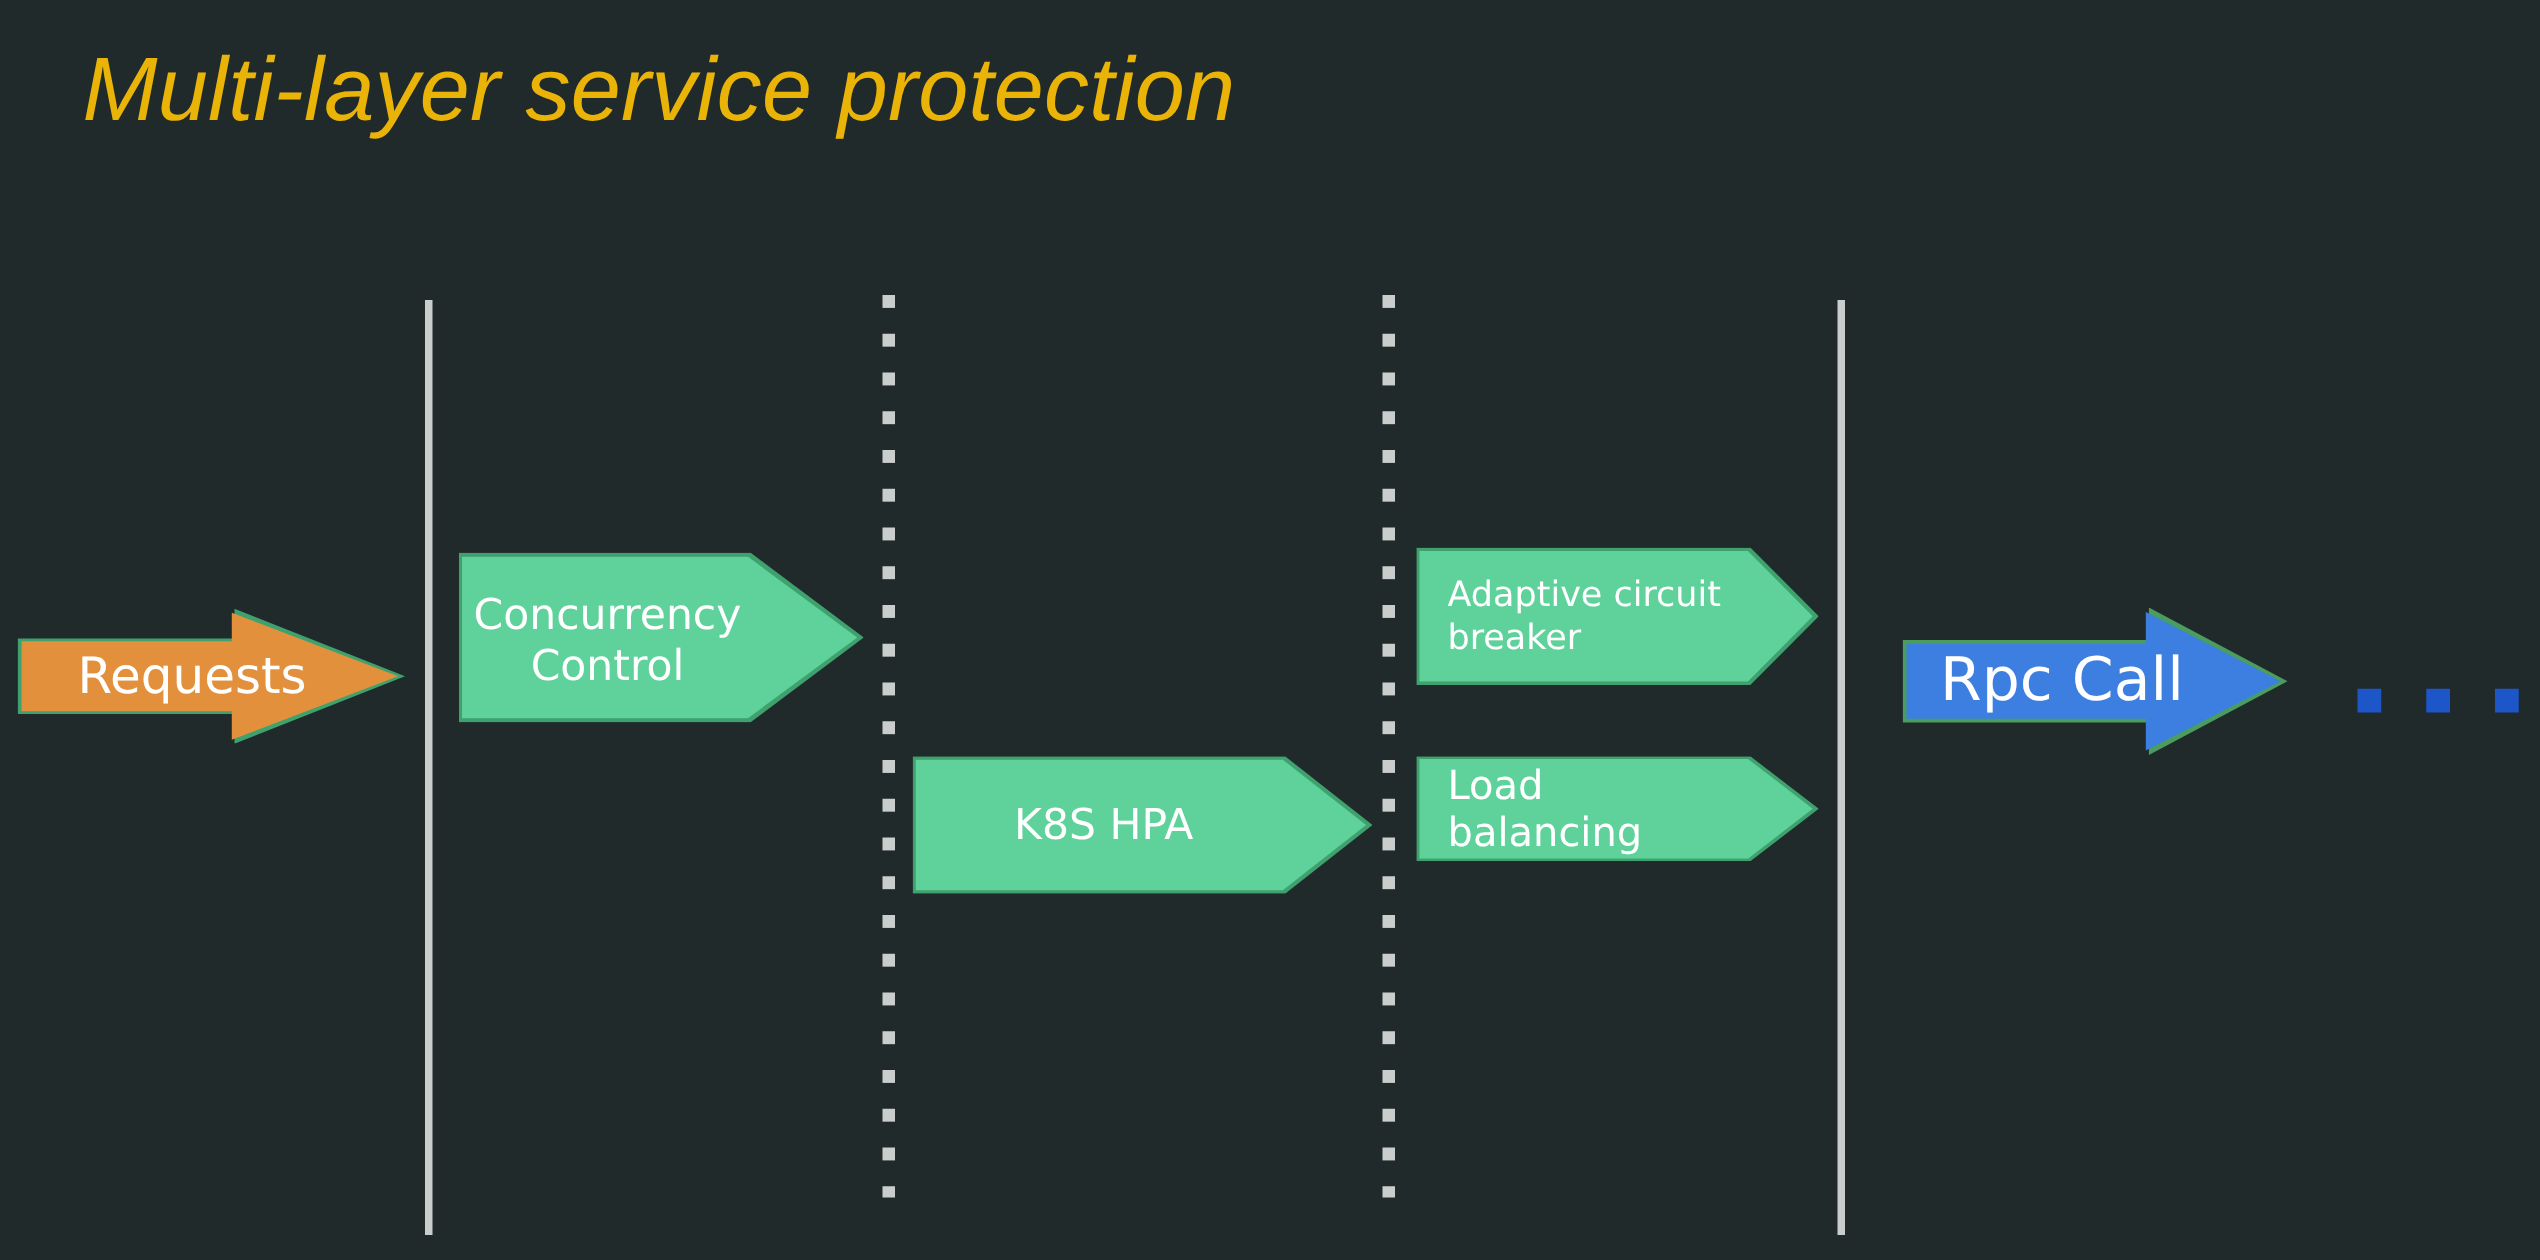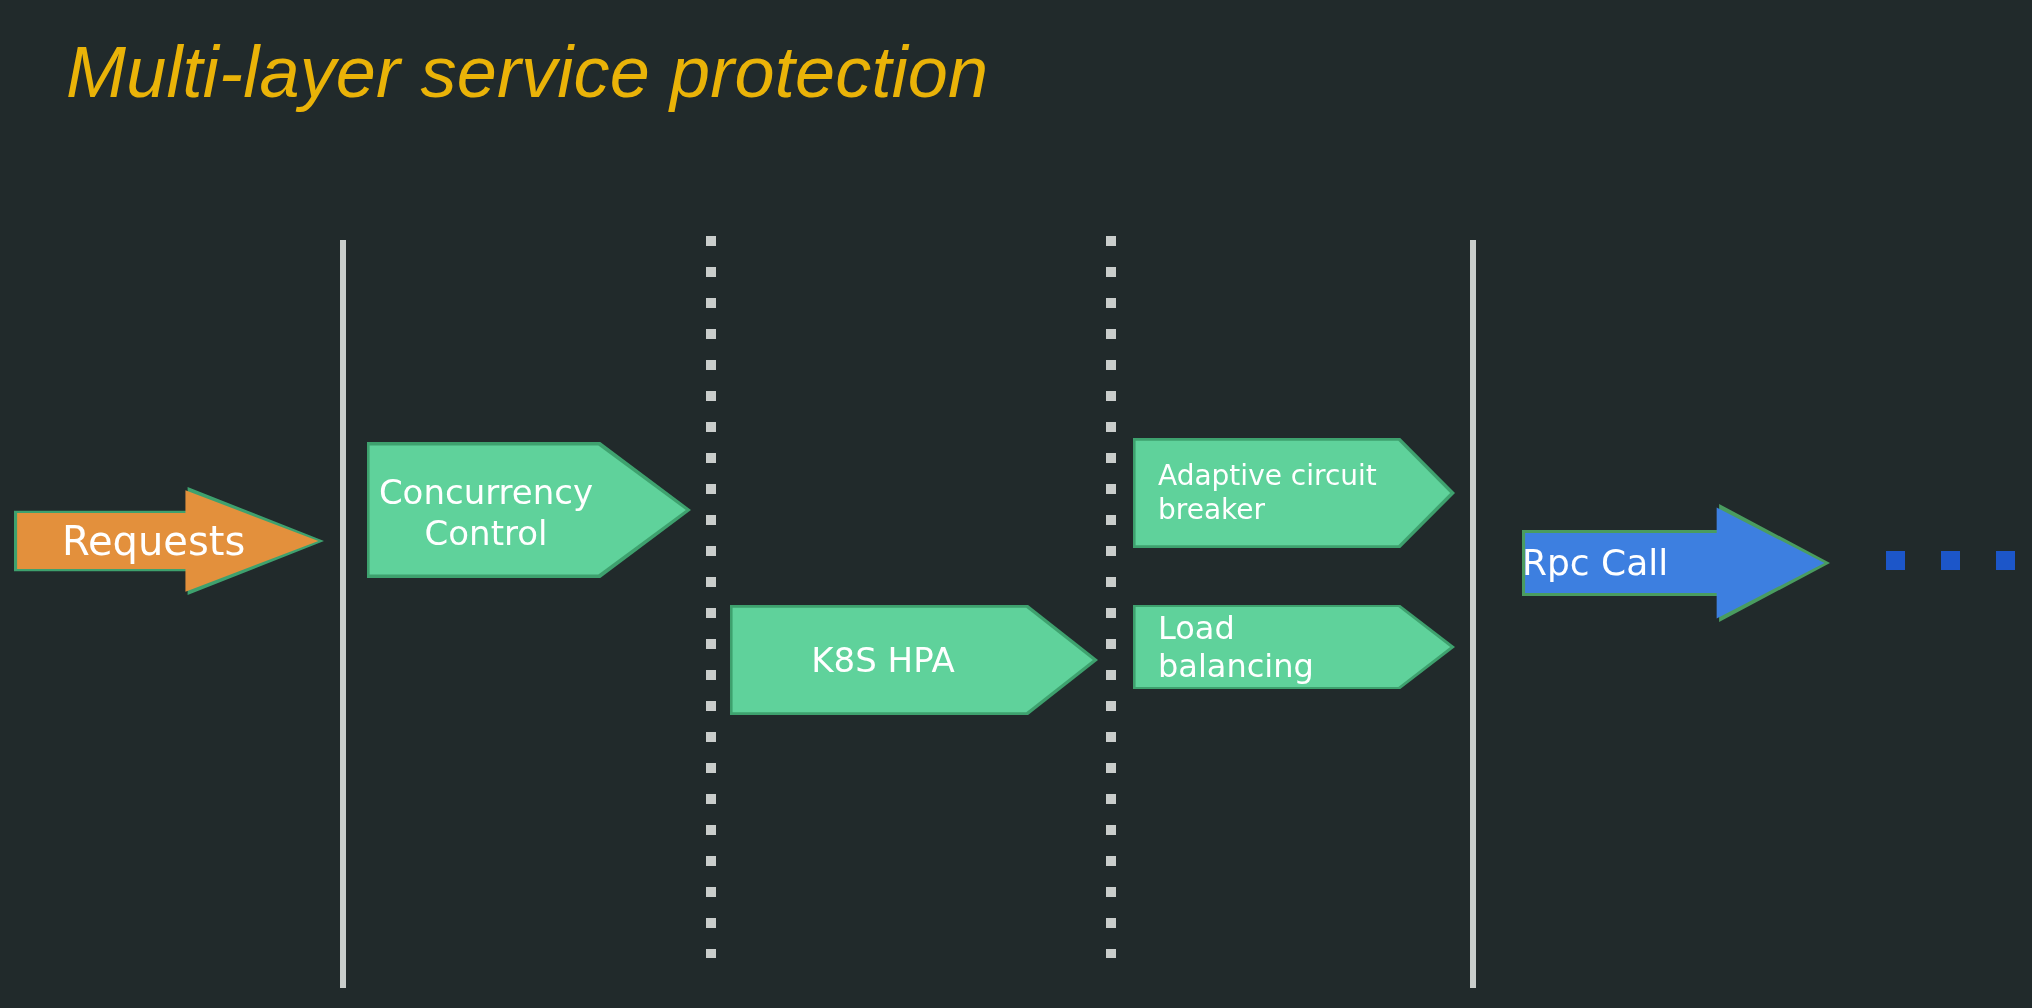--- a/index.html
+++ b/index.html
@@ -144,21 +144,21 @@
     <div class="arrow-label">Adaptive circuit
 breaker</div>
   </div>
 
   <div class="arrow green tx-left" style="left:1133px; top:605px; width:322px; height:84px; padding:0 70px 0 25px; font-size:32px;">
     <div class="arrow-stroke" style="clip-path: polygon(0% 0%, 83% 0%, 100% 50%, 83% 100%, 0% 100%);"></div>
     <div class="arrow-bg" style="clip-path: polygon(0.8% 2.5%, 82.4% 2.5%, 98.5% 50%, 82.4% 97.5%, 0.8% 97.5%);"></div>
     <div class="arrow-label">Load balancing</div>
   </div>
 
-  <div class="arrow blue tx-left" style="left:1522px; top:504px; width:308px; height:118px; font-size:36px;">
+  <div class="arrow blue tx-left" style="left:1522px; top:486px; width:308px; height:118px; padding-left:30px; font-size:48px;">
     <div class="arrow-stroke" style="clip-path: polygon(0% 22%, 64% 22%, 64% 0%, 100% 50%, 64% 100%, 64% 78%, 0% 78%);"></div>
     <div class="arrow-bg" style="clip-path: polygon(1% 24.5%, 63.2% 24.5%, 63.2% 3%, 98.2% 50%, 63.2% 97%, 63.2% 75.5%, 1% 75.5%);"></div>
     <div class="arrow-label">Rpc Call</div>
   </div>
 
   <div id="trailing-dots" style="left:1886px; top:551px;">
     <span class="dot"></span>
     <span class="dot"></span>
     <span class="dot"></span>
 

